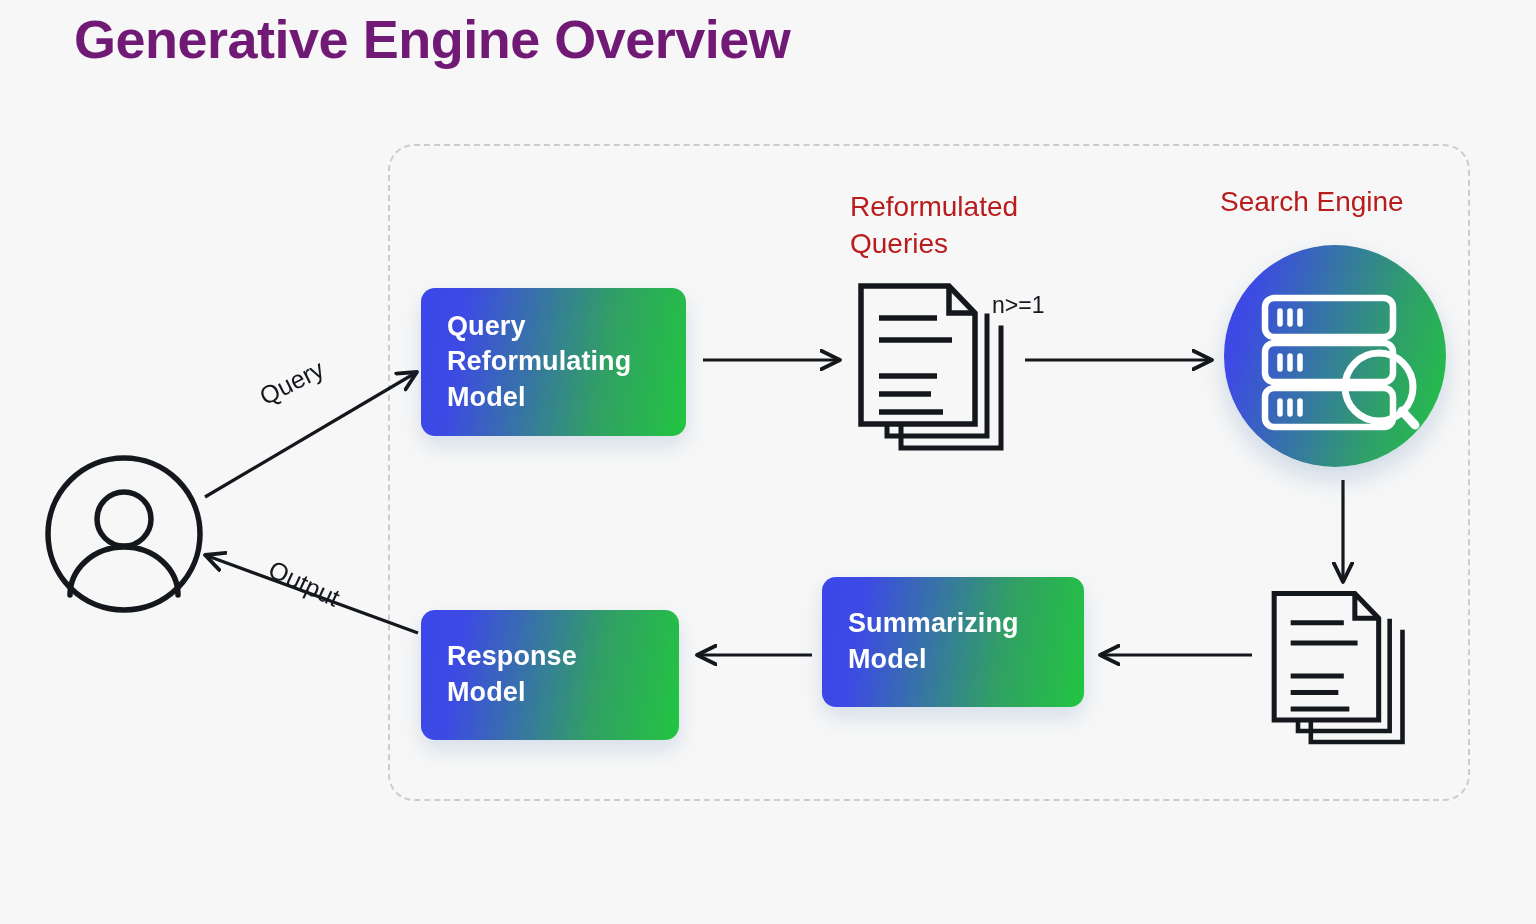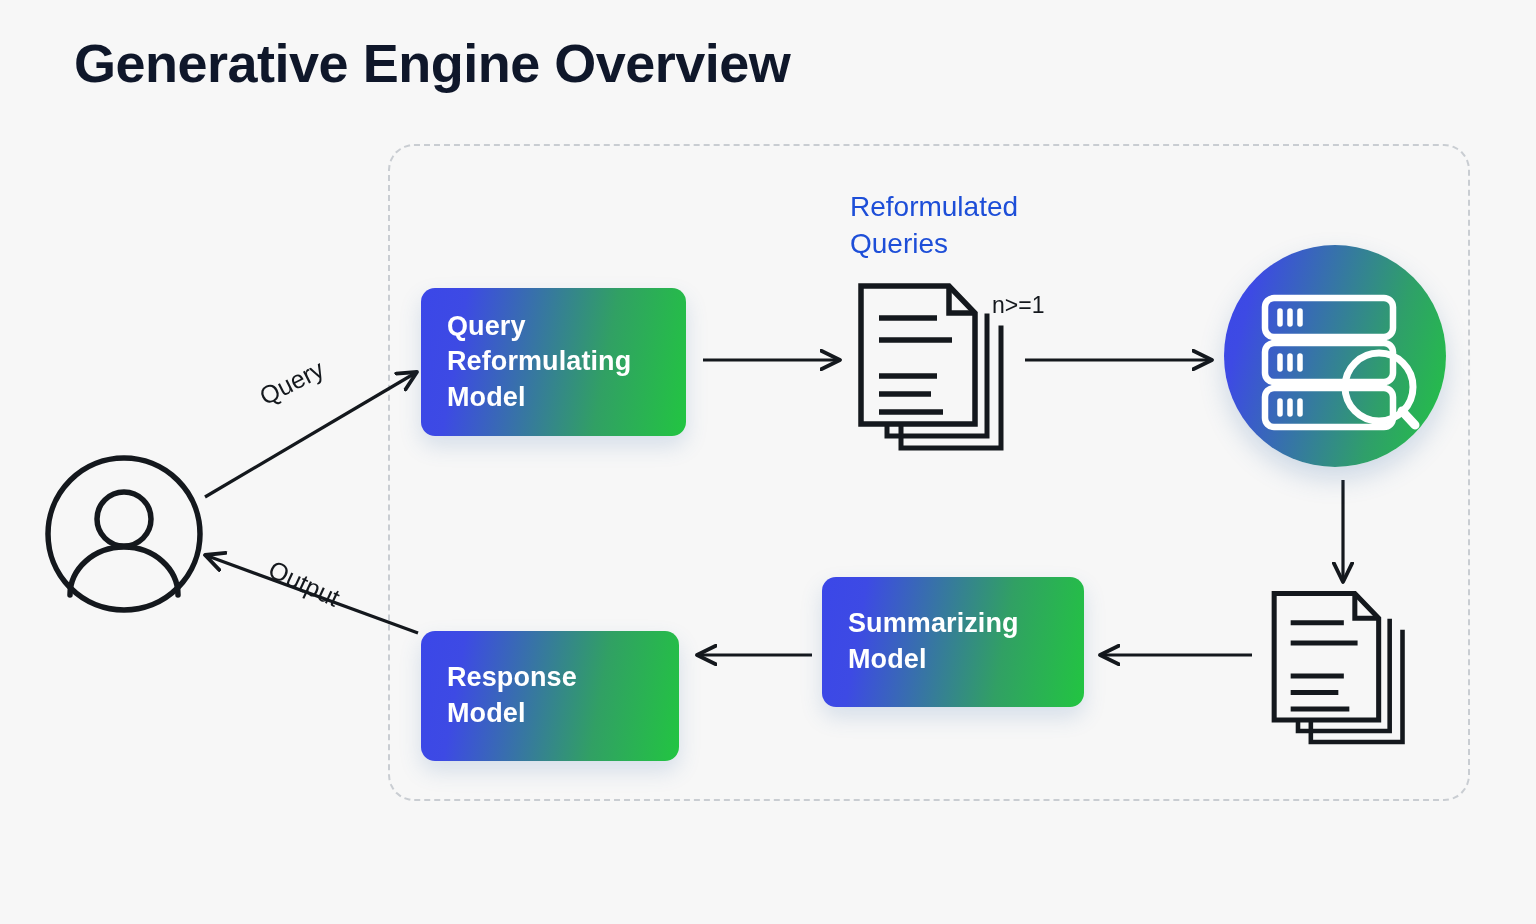--- a/index.html
+++ b/index.html
@@ -19,24 +19,24 @@
   #stage {
     position: absolute;
     inset: 0;
     background: #f7f7f7;
   }
 
   
   .page-title {
     position: absolute;
     left: 74px;
-    top: 32px;
+    top: 8px;
     font-size: 54px;
     font-weight: bold;
-    color: #0f172a;
+    color: #701a75;
     letter-spacing: -0.5px;
     white-space: nowrap;
   }
   .bottom-caption {
     position: absolute;
     left: 388px;
     top: 836px;
     font-size: 37px;
     font-weight: bold;
     color: #0d6b33;
@@ -70,28 +70,28 @@
   }
   .model-box .label {
     font-size: 27px;
     font-weight: bold;
     line-height: 1.32;
     letter-spacing: 0.1px;
     white-space: pre-line;
   }
 
   #box-query-reformulating { left: 421px; top: 288px; width: 265px; height: 148px; }
-  #box-response           { left: 421px; top: 631px; width: 258px; height: 130px; }
+  #box-response           { left: 421px; top: 610px; width: 258px; height: 130px; }
   #box-summarizing        { left: 822px; top: 569px; width: 262px; height: 130px; margin-top: 8px; }
 
   
   .plain-label {
     position: absolute;
     font-size: 28px;
-    color: #1d4ed8;
+    color: #b91c1c;
     line-height: 1.33;
     white-space: pre-line;
   }
   #label-reformulated-queries { left: 850px; top: 188px; }
   #label-search-engine        { left: 1220px; top: 183px; }
   #label-n-annotation {
     position: absolute;
     left: 992px;
     top: 278px;
     font-size: 23px;
@@ -216,20 +216,21 @@
       <path d="M 94 6 L 94 33 L 120 33" fill="none" stroke="#14181d" stroke-width="5.5" stroke-linejoin="miter"></path>
 
       <line x1="24" y1="38" x2="82" y2="38" stroke="#14181d" stroke-width="5.5"></line>
       <line x1="24" y1="60" x2="97" y2="60" stroke="#14181d" stroke-width="5.5"></line>
       <line x1="24" y1="96" x2="82" y2="96" stroke="#14181d" stroke-width="5.5"></line>
       <line x1="24" y1="114" x2="76" y2="114" stroke="#14181d" stroke-width="5.5"></line>
       <line x1="24" y1="132" x2="88" y2="132" stroke="#14181d" stroke-width="5.5"></line>
     </svg>
   </div>
 
+  <div class="plain-label" id="label-search-engine">Search Engine</div>
 
   <div class="se-circle">
     <svg width="222" height="222" viewBox="0 0 222 222">
       <g fill="none" stroke="#ffffff" stroke-width="6.5" stroke-linejoin="round" stroke-linecap="round">
 
         <rect x="41" y="53" width="128" height="39" rx="9"></rect>
 
         <rect x="41" y="98" width="128" height="39" rx="9"></rect>
 
         <rect x="41" y="143" width="128" height="39" rx="9"></rect>

